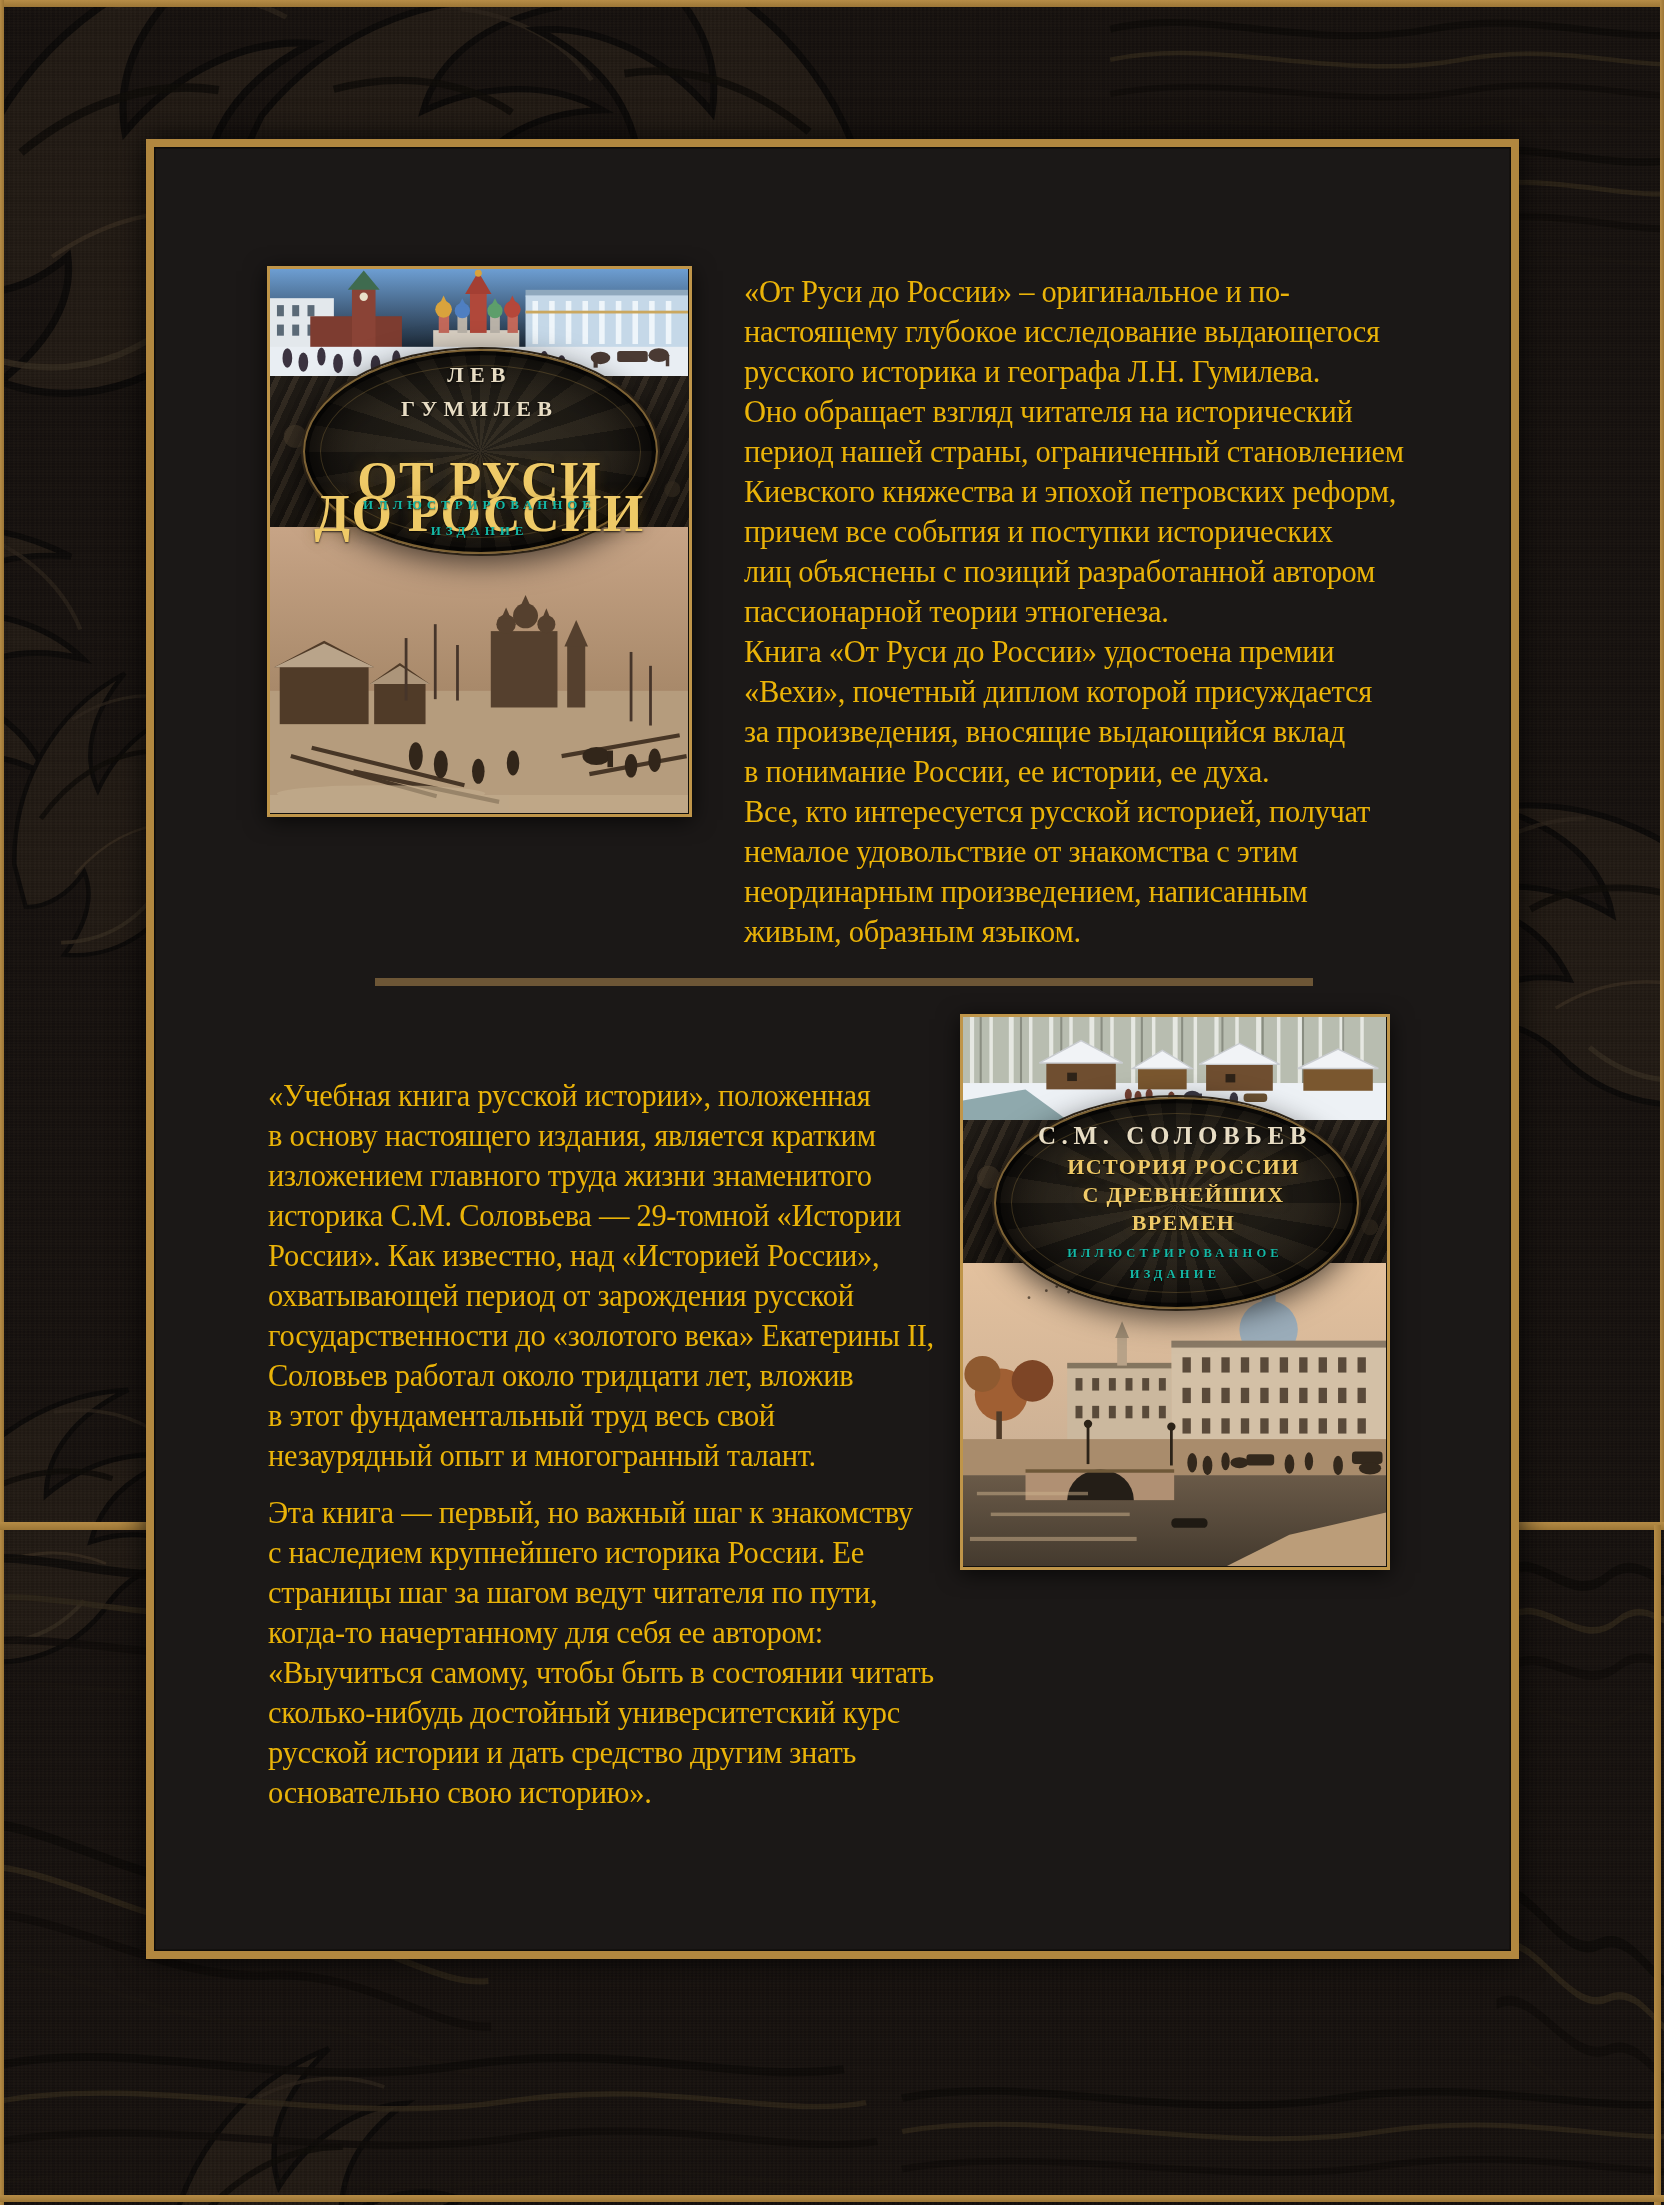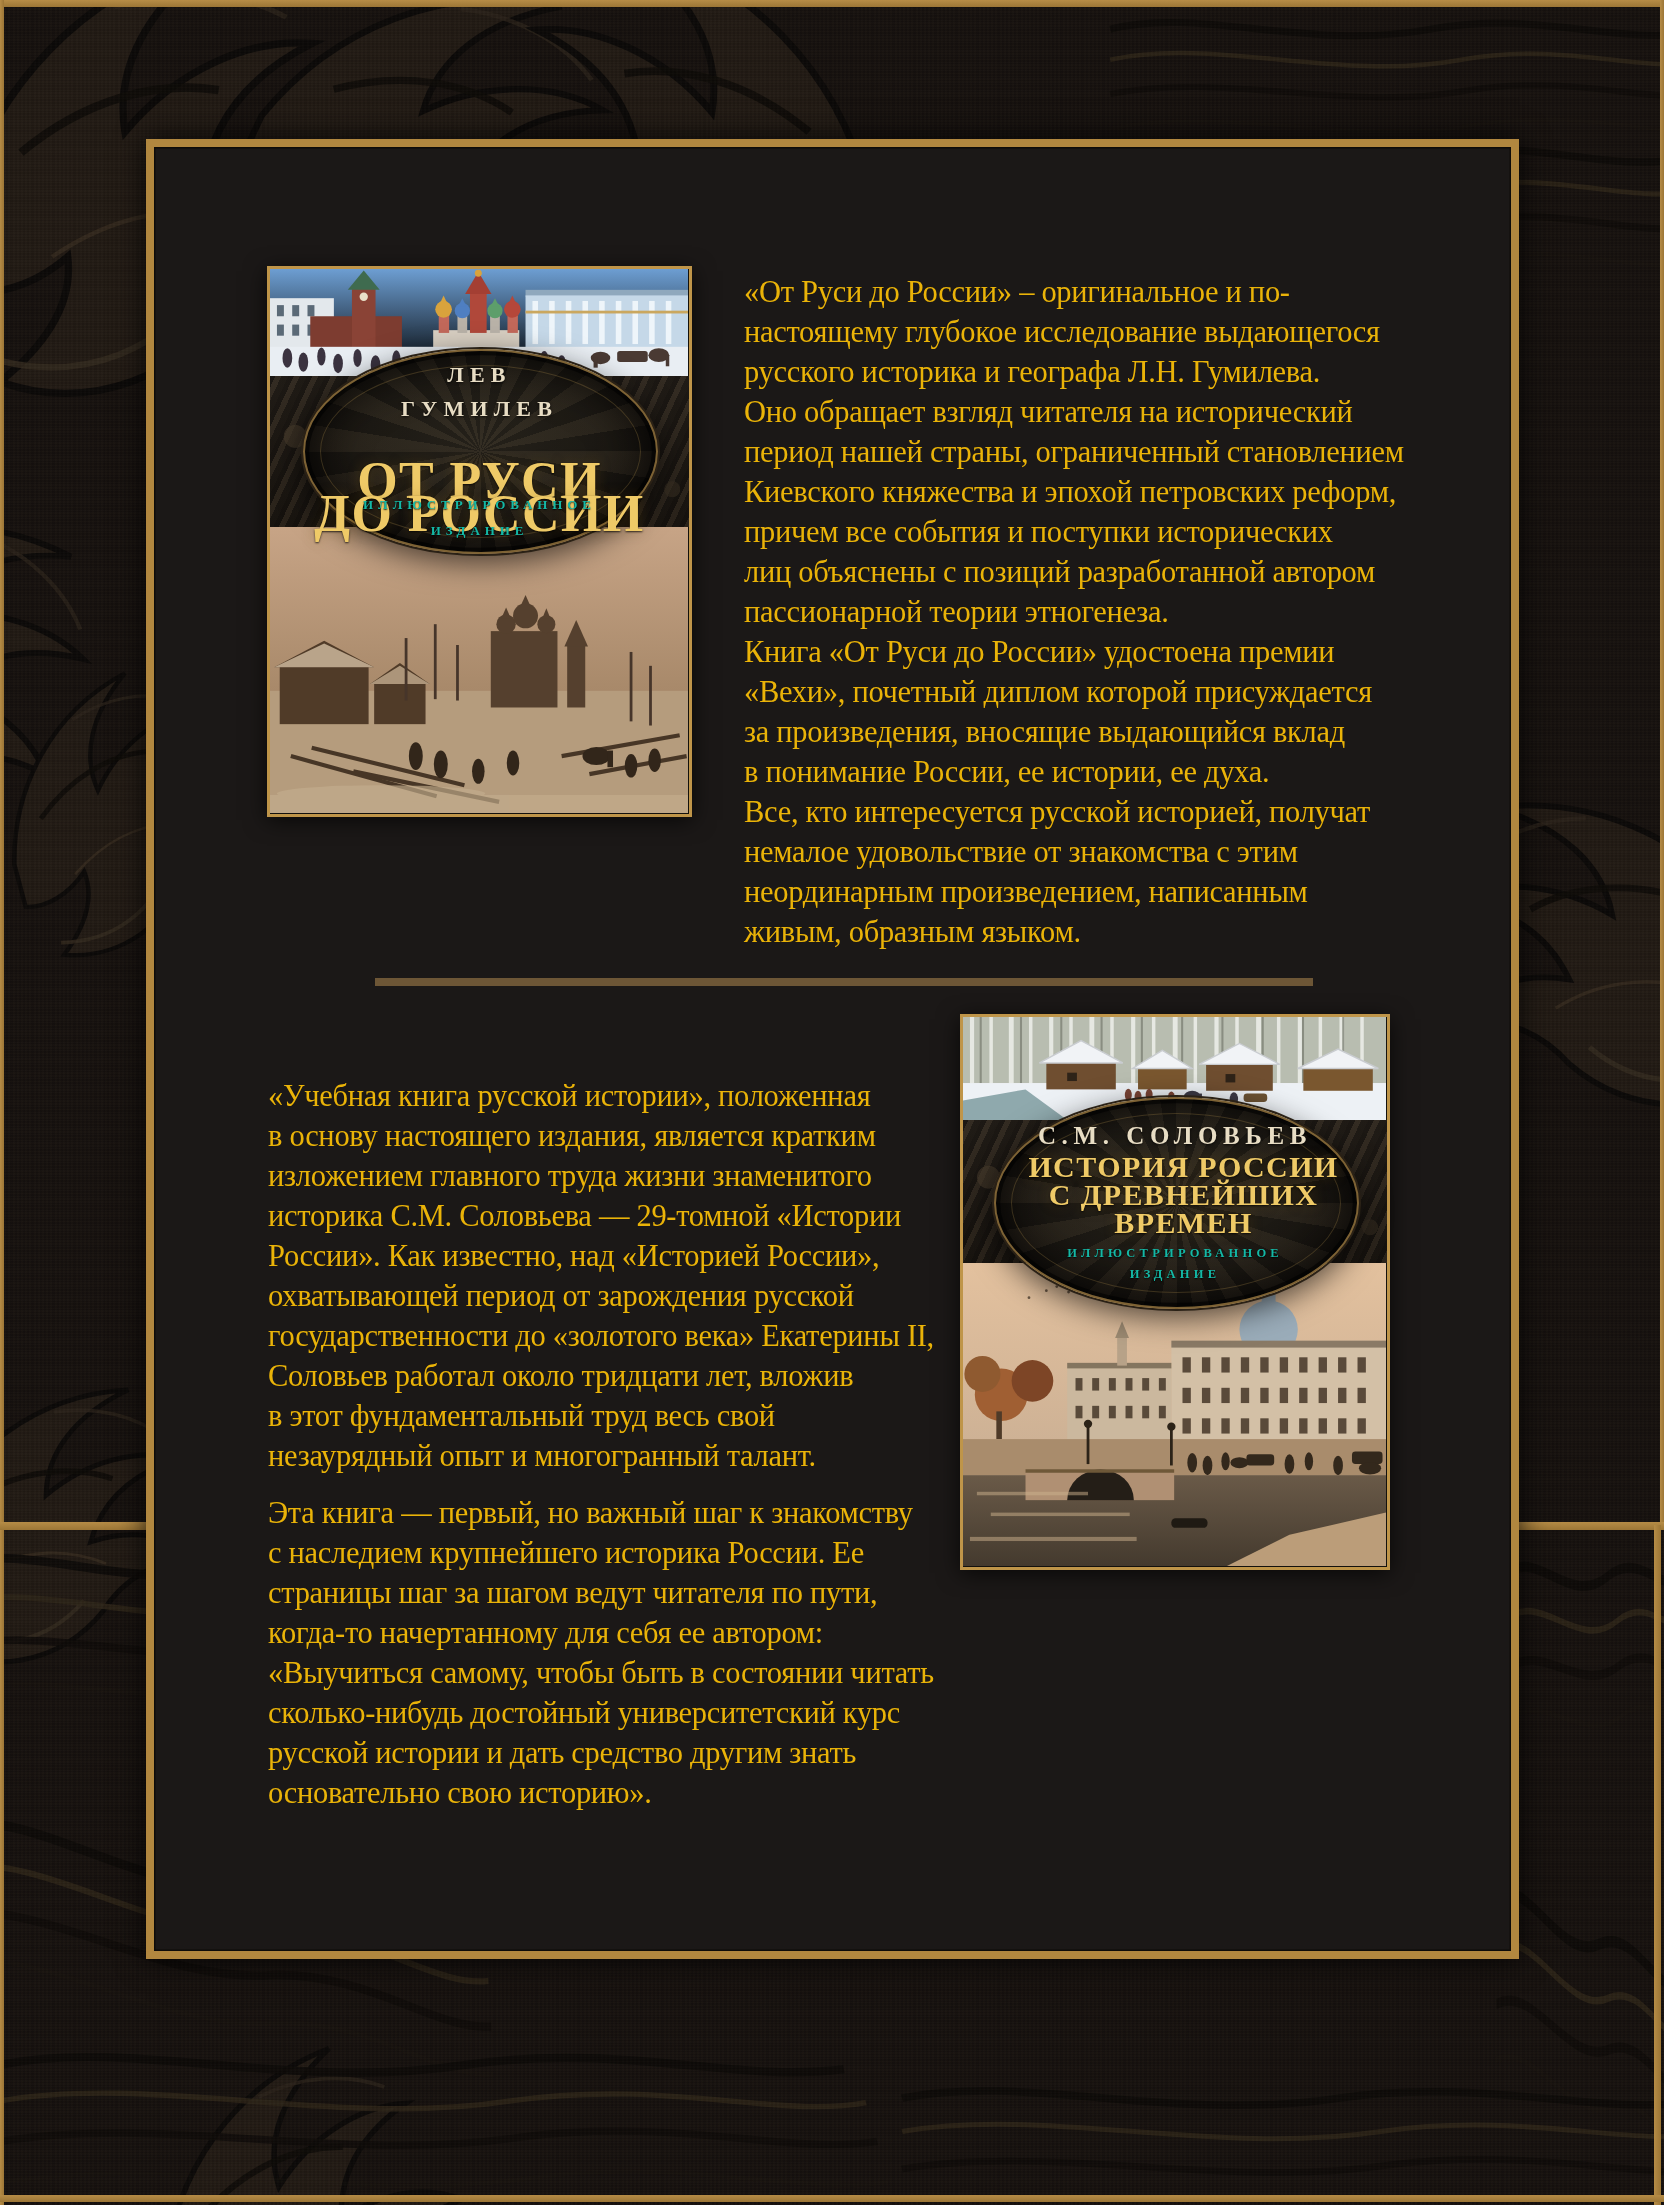--- a/index.html
+++ b/index.html
@@ -424,18 +424,18 @@
       <polygon points="380,437 609,437 609,360 470,392" fill="#bb9d79"></polygon>
       <rect x="300" y="368" width="52" height="14" rx="6" fill="#1f1a13"></rect>
       <g fill="#cdb28d" opacity="0.5">
         <rect x="20" y="330" width="160" height="5"></rect>
           <rect x="40" y="360" width="200" height="5"></rect>
         <rect x="10" y="395" width="240" height="6"></rect>
       </g>
     </svg>
     <div class="medallion" style="left:30.5px;top:80px;width:361px;height:208px;"></div>
     <div class="cv-text cv-author" style="top:104px;font-size:25px;line-height:30.5px;letter-spacing:5.6px;">С.М. СОЛОВЬЕВ</div>
-    <div class="cv-text cv-title" style="top:136px;font-size:30px;line-height:28px;letter-spacing:1.4px;padding-left:17px;">ИСТОРИЯ РОССИИ<br>С ДРЕВНЕЙШИХ<br>ВРЕМЕН</div>
+    <div class="cv-text cv-title" style="top:136px;font-size:22px;line-height:28px;letter-spacing:1.4px;padding-left:17px;">ИСТОРИЯ РОССИИ<br>С ДРЕВНЕЙШИХ<br>ВРЕМЕН</div>
     <div class="cv-text cv-edition" style="top:226px;font-size:12.5px;line-height:21px;letter-spacing:4.2px;">ИЛЛЮСТРИРОВАННОЕ<br>ИЗДАНИЕ</div>
   </div>
 
 </div>
 
 
 </body></html>

